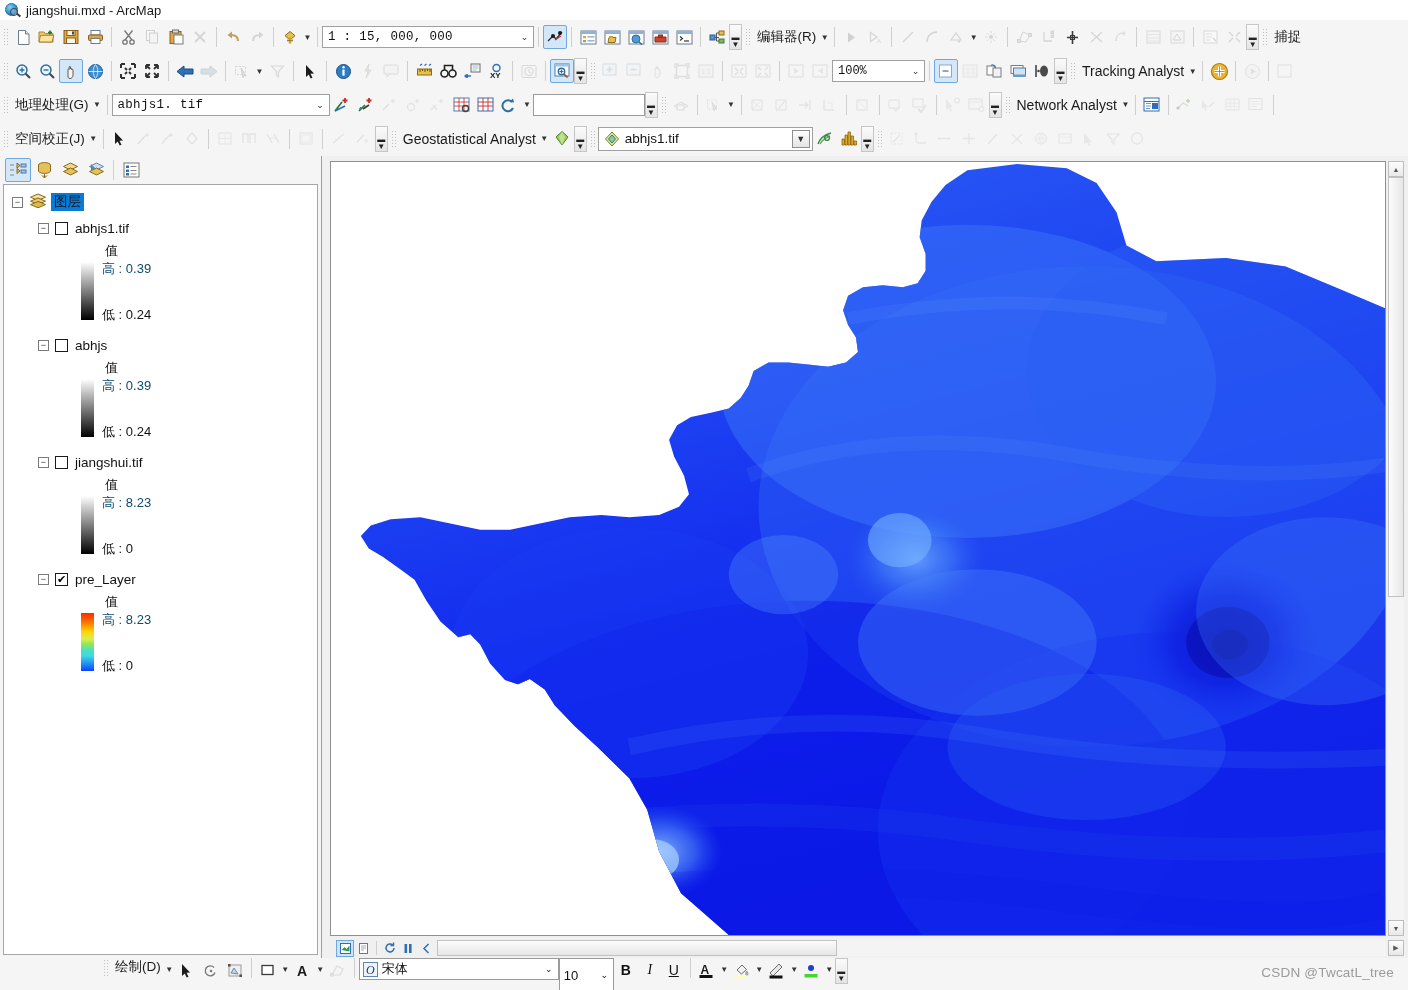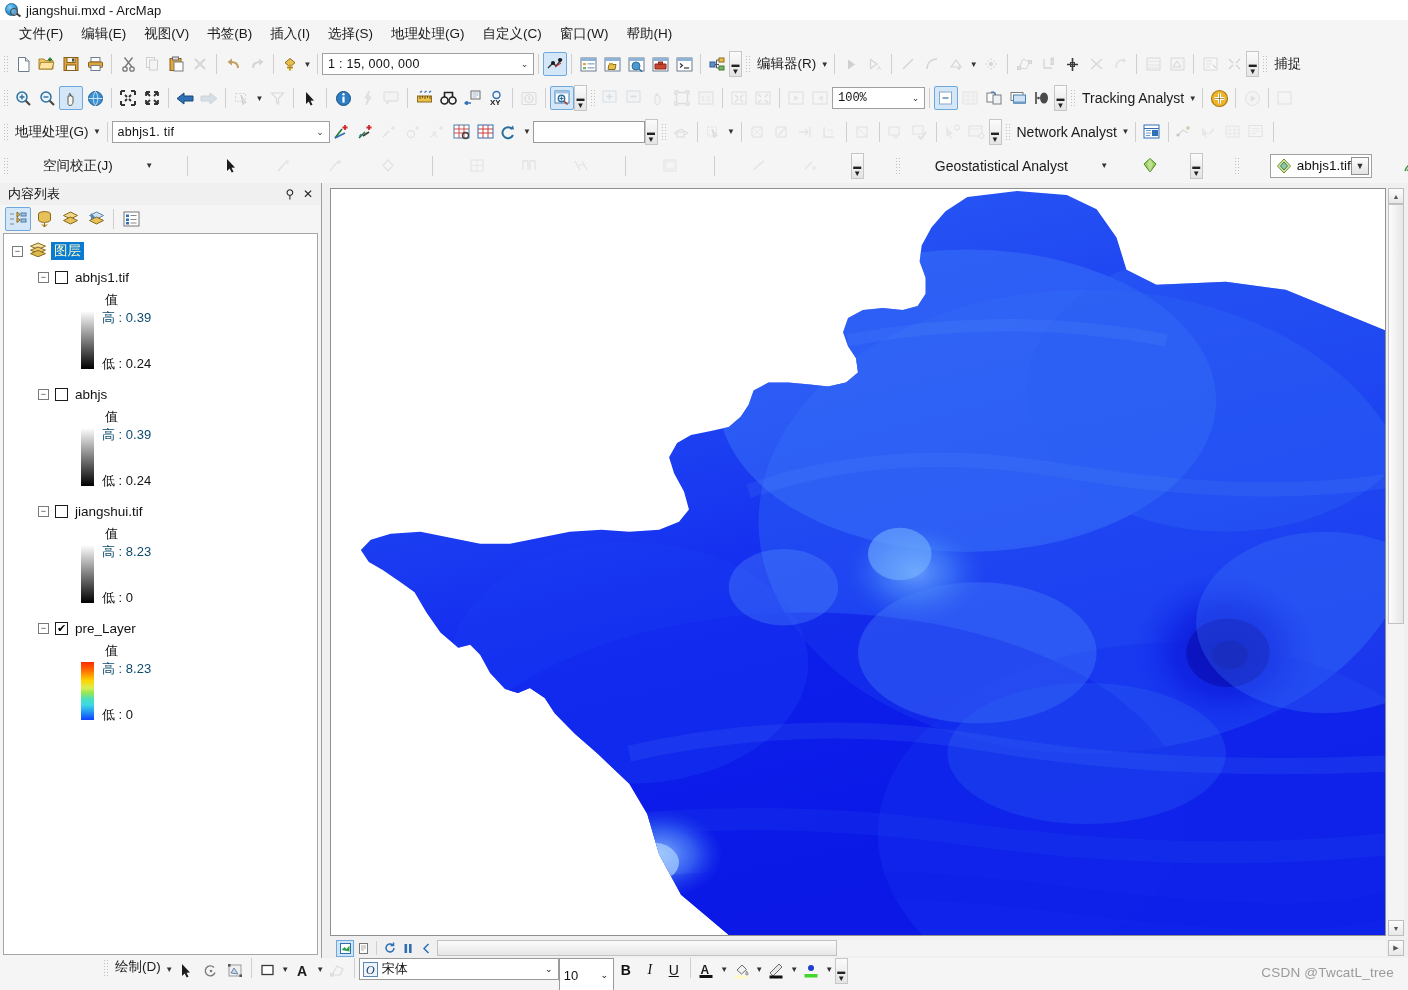--- a/index.html
+++ b/index.html
@@ -77,21 +77,21 @@
   .tbrow {
     background: #f5f5f5;
     display: flex;
     align-items: center;
     flex: 0 0 auto;
     position: relative;
   }
   .tbrow.r1 { height: 34px; }
   .tbrow.r2 { height: 34px; }
   .tbrow.r3 { height: 33px; }
-  .tbrow.r4 { height: 35px; gap: 28px; }
+  .tbrow.r4 { height: 35px; }
 
   .grip {
     width: 7px; height: 20px;
     flex: 0 0 7px;
     margin: 0 2px;
     background-image: radial-gradient(#b9b9b9 36%, transparent 38%);
     background-size: 3px 3px;
     background-position: 1px 1px;
     opacity: .9;
   }
@@ -148,21 +148,21 @@
     padding-left: 5px;
     position: relative;
     cursor: default;
   }
   .combo .cval { flex: 1 1 auto; white-space: nowrap; overflow: hidden; }
   .combo .carr {
     width: 17px; flex: 0 0 17px;
     display: flex; align-items: center; justify-content: center;
     font-size: 9px; color: #333;
   }
-  .combo.mono .cval { font-family: Liberation Sans, sans-serif; font-size: 12.5px; letter-spacing: .3px;}
+  .combo.mono .cval { font-family: Liberation Mono, monospace; font-size: 12.5px; letter-spacing: .3px;}
   .combo.win .carr {
     background: linear-gradient(#fdfdfd,#e3e3e3);
     border: 1px solid #8e8e8e;
     height: 18px; margin-right: 2px; width: 18px; flex: 0 0 18px;
   }
   .blanktext {
     height: 22px; width: 112px;
     border: 1px solid #9a9a9a;
     background: #fff;
   }
@@ -218,21 +218,21 @@
   .expander {
     width: 11px; height: 11px; flex: 0 0 11px;
     border: 1px solid #7a7a7a; background: #fff;
     display: flex; align-items: center; justify-content: center;
     font-size: 9px; line-height: 1; color: #333;
     margin-right: 6px;
     cursor: default;
   }
   .layersIcon { width: 18px; flex: 0 0 18px; margin-right: 4px; }
   .nodeLabel { font-size: 13.5px; color: #111; white-space: nowrap; }
-  .nodeLabel.selected { background: #0a7bd4; color: #fef9c3; padding: 0 3px; }
+  .nodeLabel.selected { background: #0a7bd4; color: #0f172a; padding: 0 3px; }
   .chk {
     width: 13px; height: 13px; flex: 0 0 13px;
     border: 1.4px solid #1b1b1b; background: #fff;
     margin-right: 7px;
     display: flex; align-items: center; justify-content: center;
     font-size: 11px; line-height: 1; color: #000;
     cursor: default;
   }
   .layerBlock { margin-bottom: 10px; }
   .lyrName { font-size: 13.5px; color: #111; white-space: nowrap; }
@@ -347,32 +347,20 @@
 
   <div class="titlebar">
     <div class="appicon">
       <div class="globe"></div>
         <div class="mag"></div>
         <div class="handle"></div>
     </div>
     <div class="title">jiangshui.mxd - ArcMap</div>
   </div>
 
-  <div class="menubar">
-    <div class="mitem">文件(F)</div>
-    <div class="mitem">编辑(E)</div>
-    <div class="mitem">视图(V)</div>
-    <div class="mitem">书签(B)</div>
-    <div class="mitem">插入(I)</div>
-    <div class="mitem">选择(S)</div>
-    <div class="mitem">地理处理(G)</div>
-    <div class="mitem">自定义(C)</div>
-    <div class="mitem">窗口(W)</div>
-    <div class="mitem">帮助(H)</div>
-  </div>
 
   <div class="tbrow r1">
     <div class="grip"></div>
 
     <div class="btn">
       <svg width="17" height="17" viewBox="0 0 17 17">
           <path d="M3.5 1.5h7l3.5 3.5v10.5h-10.5z" fill="#fdfdfd" stroke="#6e7d8c" stroke-width="1"></path>
           <path d="M10.5 1.5v3.5h3.5" fill="#dce7f2" stroke="#6e7d8c" stroke-width="1"></path>
         </svg>
     </div>
@@ -1247,25 +1235,20 @@
     <div class="btn dis">
       <svg width="16" height="15" viewBox="0 0 16 15">
           <circle cx="8" cy="7.5" r="5.5" fill="none" stroke="#c6c6c6" stroke-width="1.3"></circle>
         </svg>
     </div>
   </div>
 
   <div class="body">
 
     <div class="toc">
-      <div class="tocHeader">
-        <div class="ttl">内容列表</div>
-        <div class="hbtn">⚲</div>
-        <div class="hbtn">✕</div>
-      </div>
 
       <div class="tocToolbar">
         <div class="btn sel">
           <svg width="20" height="18" viewBox="0 0 20 18">
               <path d="M2 4h4M2 9h4M2 14h4" stroke="#888" stroke-width="1"></path>
               <path d="M9 2l3 2.5-3 2.5z" fill="#e6c15a" stroke="#8a6a1c"></path>
               <path d="M9 7.5l3 2.5-3 2.5z" fill="#e6c15a" stroke="#8a6a1c"></path>
               <rect x="13" y="3" width="5" height="3" fill="#9fc4e6" stroke="#4f7ba6"></rect>
               <rect x="13" y="9" width="5" height="3" fill="#9fc4e6" stroke="#4f7ba6"></rect>
             </svg>

